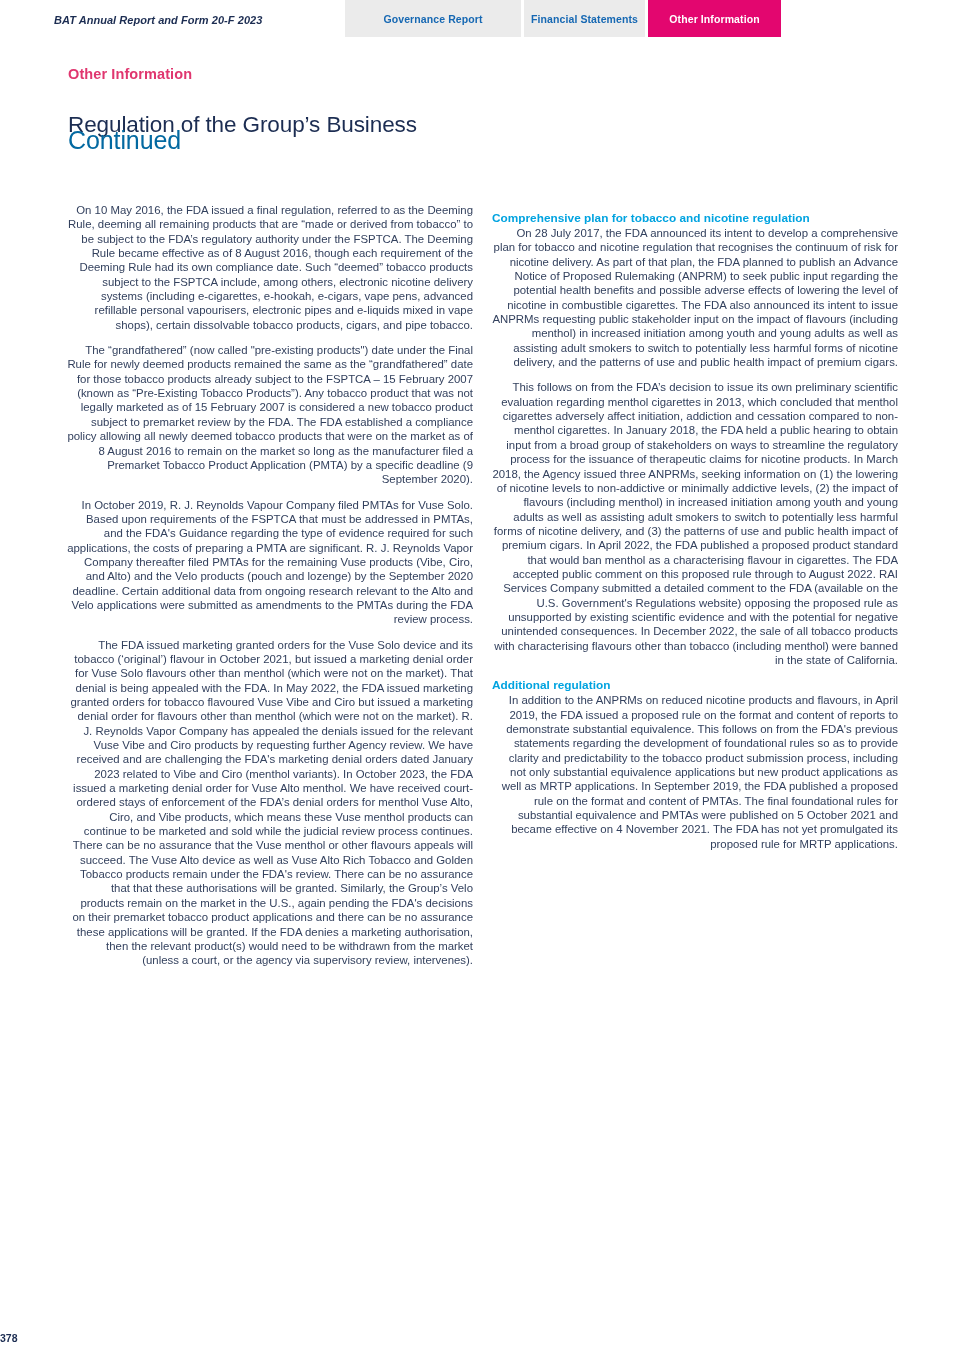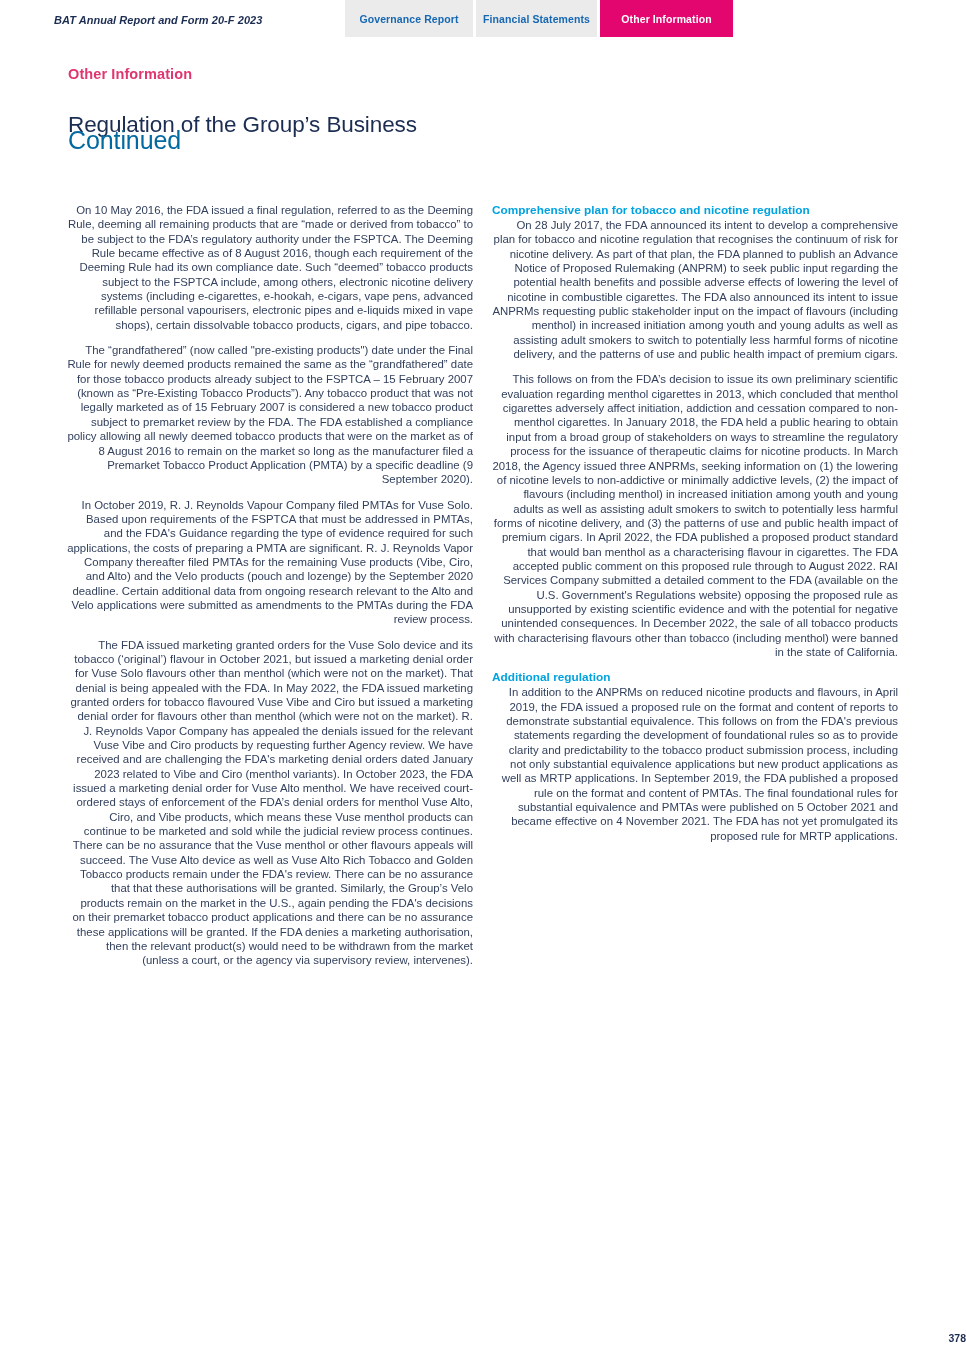--- a/index.html
+++ b/index.html
@@ -52,21 +52,21 @@
     font-weight: bold;
     background: #ebebeb;
     color: #1668b3;
     margin-right: 3px;
     padding: 0 14px;
     box-sizing: border-box;
     white-space: nowrap;
     letter-spacing: 0.1px;
   }
   .nav-tab.w1 { width: 148px; }
-  .nav-tab.w2 { width: 128px; }
+  .nav-tab.w2 { width: 176px; }
   .nav-tab.w3 { width: 121px; }
   .nav-tab.w4 { width: 133px; margin-right: 0; }
   .nav-tab.active {
     background: #e3066f;
     color: #ffffff;
   }
 
   
   .eyebrow {
     position: absolute;
@@ -113,35 +113,35 @@
 
   p.body {
     margin: 0 0 11px 0;
     font-size: 11.4px;
     line-height: 14.35px;
     color: #33415e;
     text-align: right;
     letter-spacing: 0.005px;
   }
   h3.sub {
-    margin: 0 0 0 0;
+    margin: 8px 0 0 0;
     font-size: 11.8px;
     line-height: 15px;
     font-weight: bold;
     color: #00a3e0;
     letter-spacing: 0.02px;
   }
 
   
   .page-number {
     position: absolute;
     left: 0;
     top: 1332px;
     width: 966px;
-    text-align: right;
+    text-align: left;
     font-size: 10.5px;
     font-weight: bold;
     color: #1c2d52;
   }
 </style>
 </head>
 <body>
 
 <div class="header">
   <div class="header-title">BAT Annual Report and Form 20-F 2023</div>

